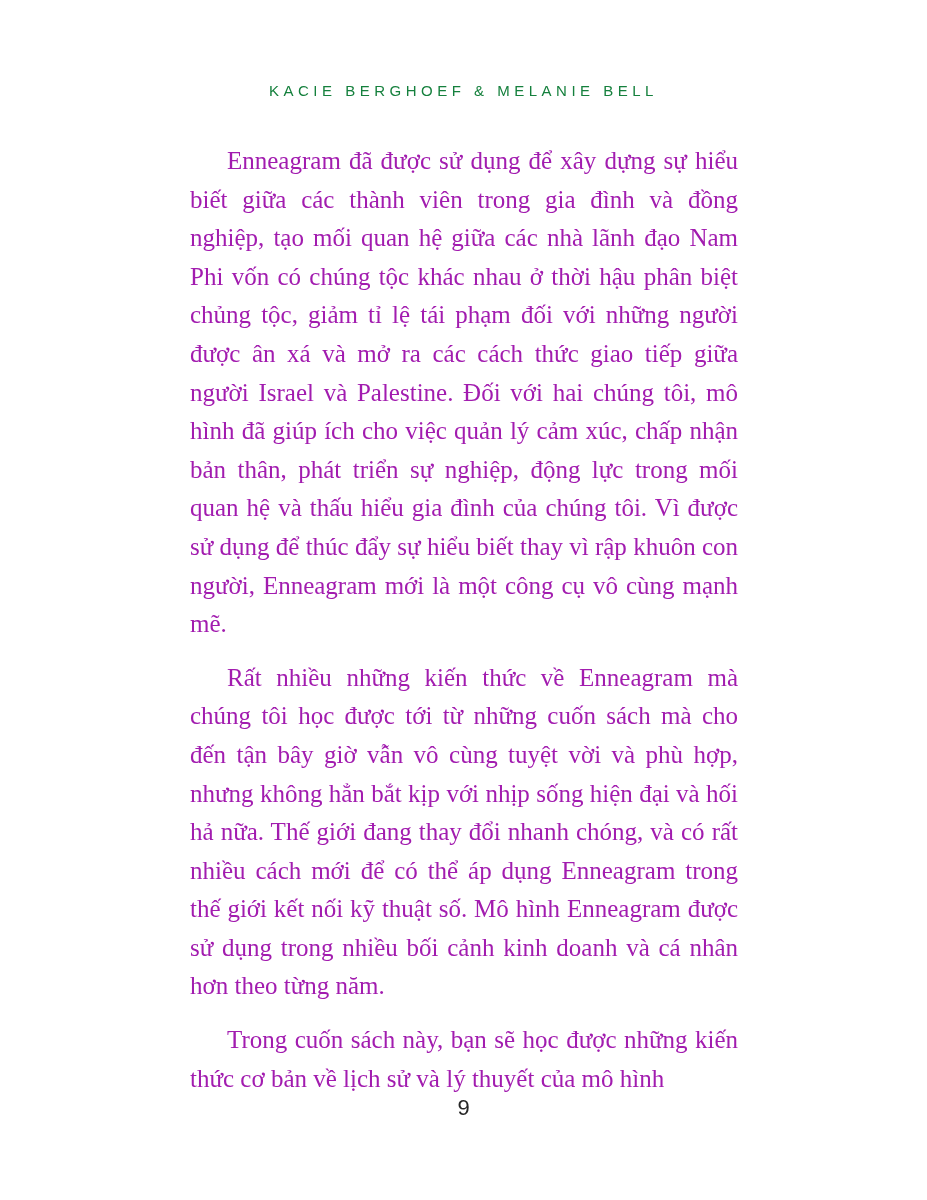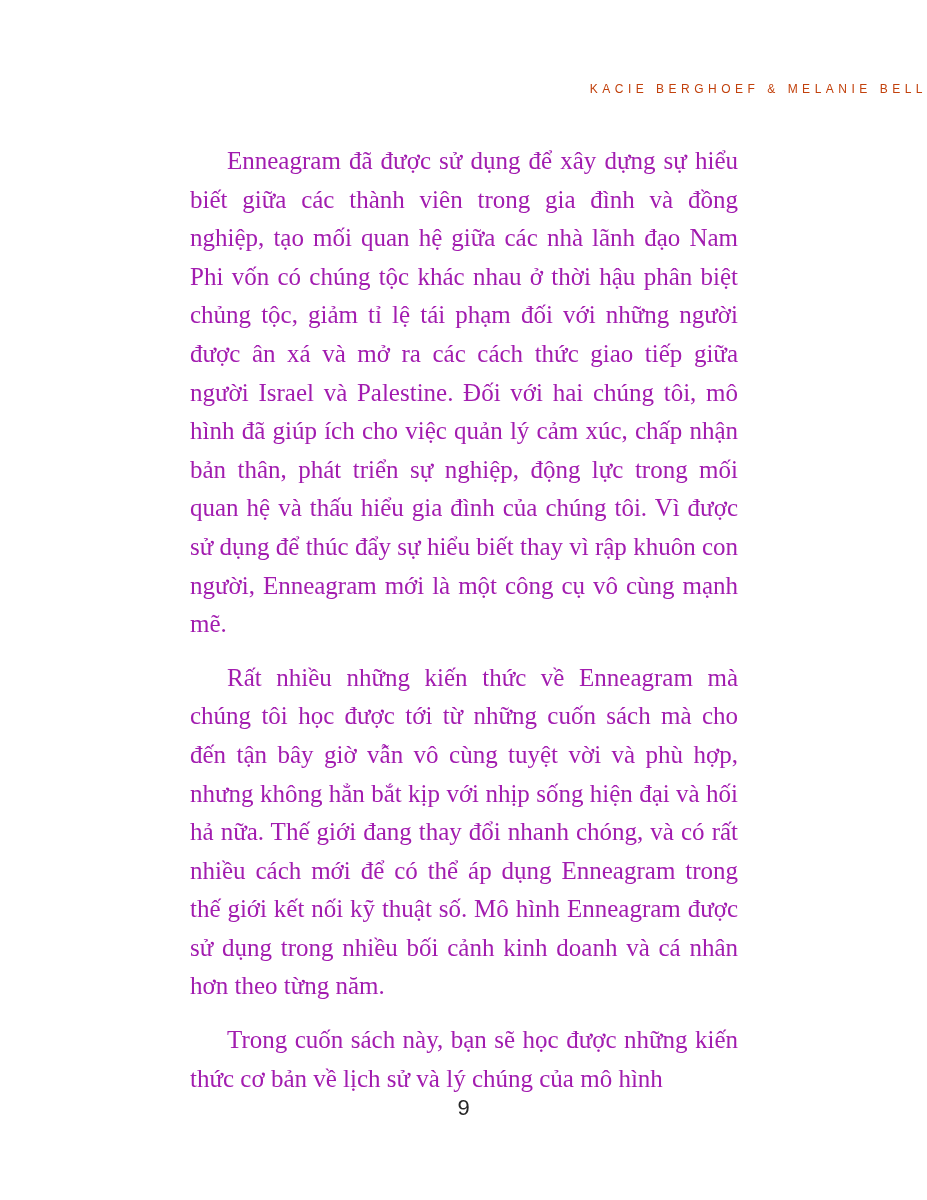--- a/index.html
+++ b/index.html
@@ -14,26 +14,26 @@
     margin: 0 auto;
     background: #ffffff;
     overflow: hidden;
     box-sizing: border-box;
   }
   .running-header {
     position: absolute;
     top: 82px;
     left: 0;
     width: 100%;
-    text-align: right;
+    text-align: center;
     font-family: "Liberation Sans", "DejaVu Sans", sans-serif;
-    font-size: 12px;
+    font-size: 15px;
     font-weight: 500;
     letter-spacing: 4.5px;
-    color: #c2410c;
+    color: #15803d;
     text-transform: uppercase;
   }
   .text-block {
     position: absolute;
     top: 142px;
     left: 190px;
     width: 548px;
   }
   .text-block p {
     margin: 0 0 15px 0;
@@ -59,18 +59,18 @@
 </head>
 <body>
 
 <div class="page">
 
   <div class="running-header">KACIE BERGHOEF &amp; MELANIE BELL</div>
 
   <div class="text-block">
     <p>Enneagram đã được sử dụng để xây dựng sự hiểu biết giữa các thành viên trong gia đình và đồng nghiệp, tạo mối quan hệ giữa các nhà lãnh đạo Nam Phi vốn có chúng tộc khác nhau ở thời hậu phân biệt chủng tộc, giảm tỉ lệ tái phạm đối với những người được ân xá và mở ra các cách thức giao tiếp giữa người Israel và Palestine. Đối với hai chúng tôi, mô hình đã giúp ích cho việc quản lý cảm xúc, chấp nhận bản thân, phát triển sự nghiệp, động lực trong mối quan hệ và thấu hiểu gia đình của chúng tôi. Vì được sử dụng để thúc đẩy sự hiểu biết thay vì rập khuôn con người, Enneagram mới là một công cụ vô cùng mạnh mẽ.</p>
     <p>Rất nhiều những kiến thức về Enneagram mà chúng tôi học được tới từ những cuốn sách mà cho đến tận bây giờ vẫn vô cùng tuyệt vời và phù hợp, nhưng không hẳn bắt kịp với nhịp sống hiện đại và hối hả nữa. Thế giới đang thay đổi nhanh chóng, và có rất nhiều cách mới để có thể áp dụng Enneagram trong thế giới kết nối kỹ thuật số. Mô hình Enneagram được sử dụng trong nhiều bối cảnh kinh doanh và cá nhân hơn theo từng năm.</p>
-    <p>Trong cuốn sách này, bạn sẽ học được những kiến thức cơ bản về lịch sử và lý chúng của mô hình</p>
+    <p>Trong cuốn sách này, bạn sẽ học được những kiến thức cơ bản về lịch sử và lý thuyết của mô hình</p>
   </div>
 
   <div class="page-number">9</div>
 
 </div>
 
 </body></html>

